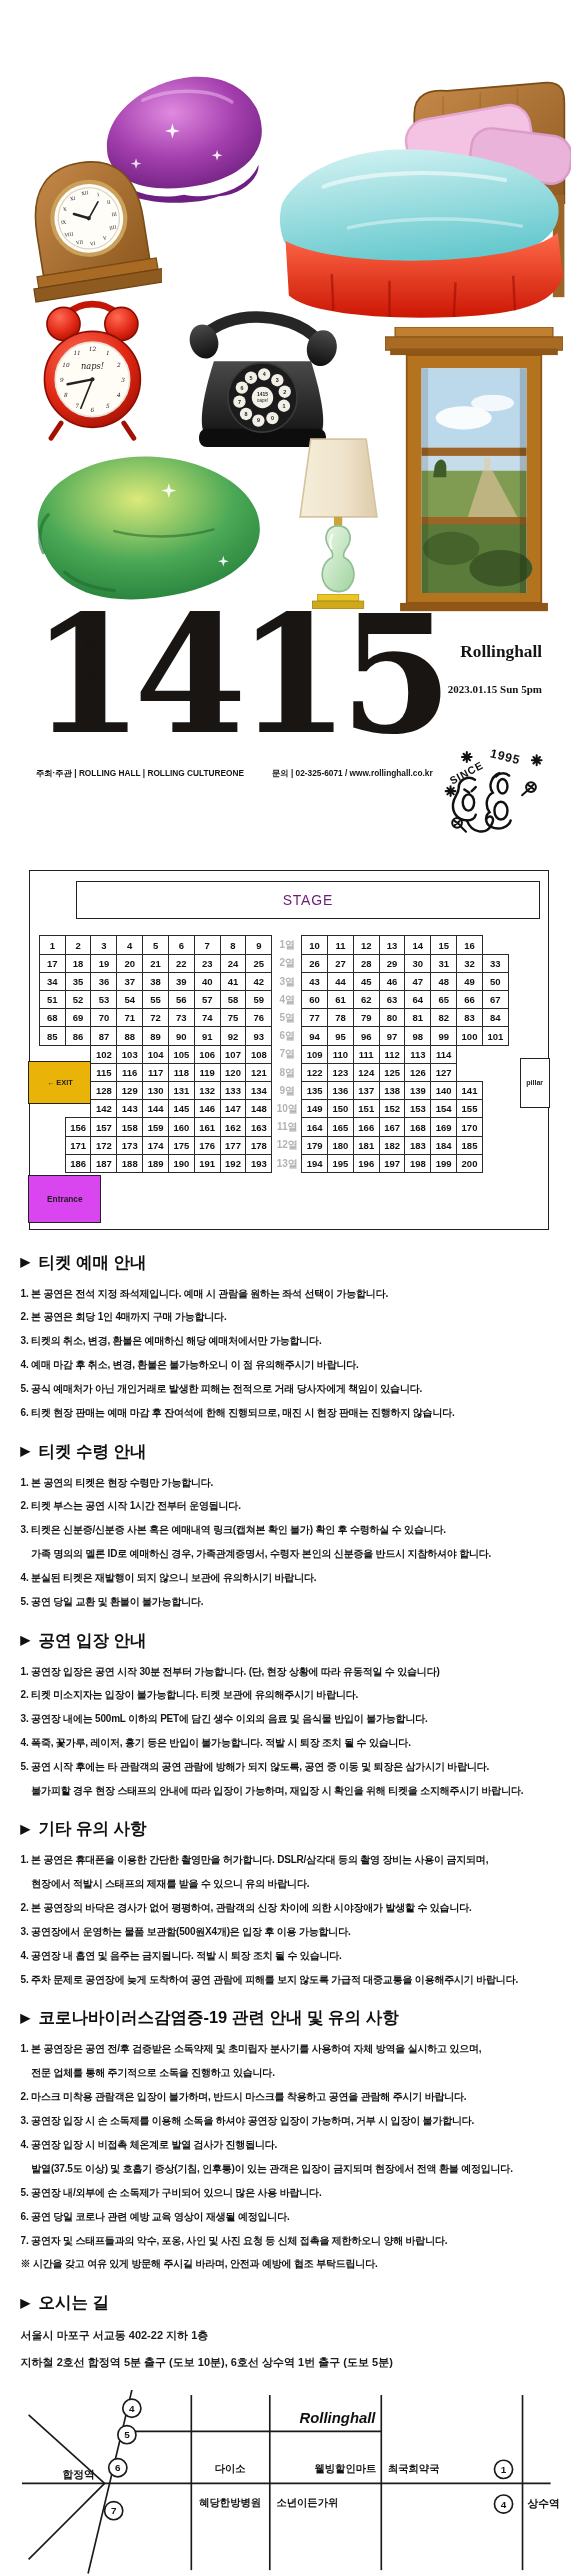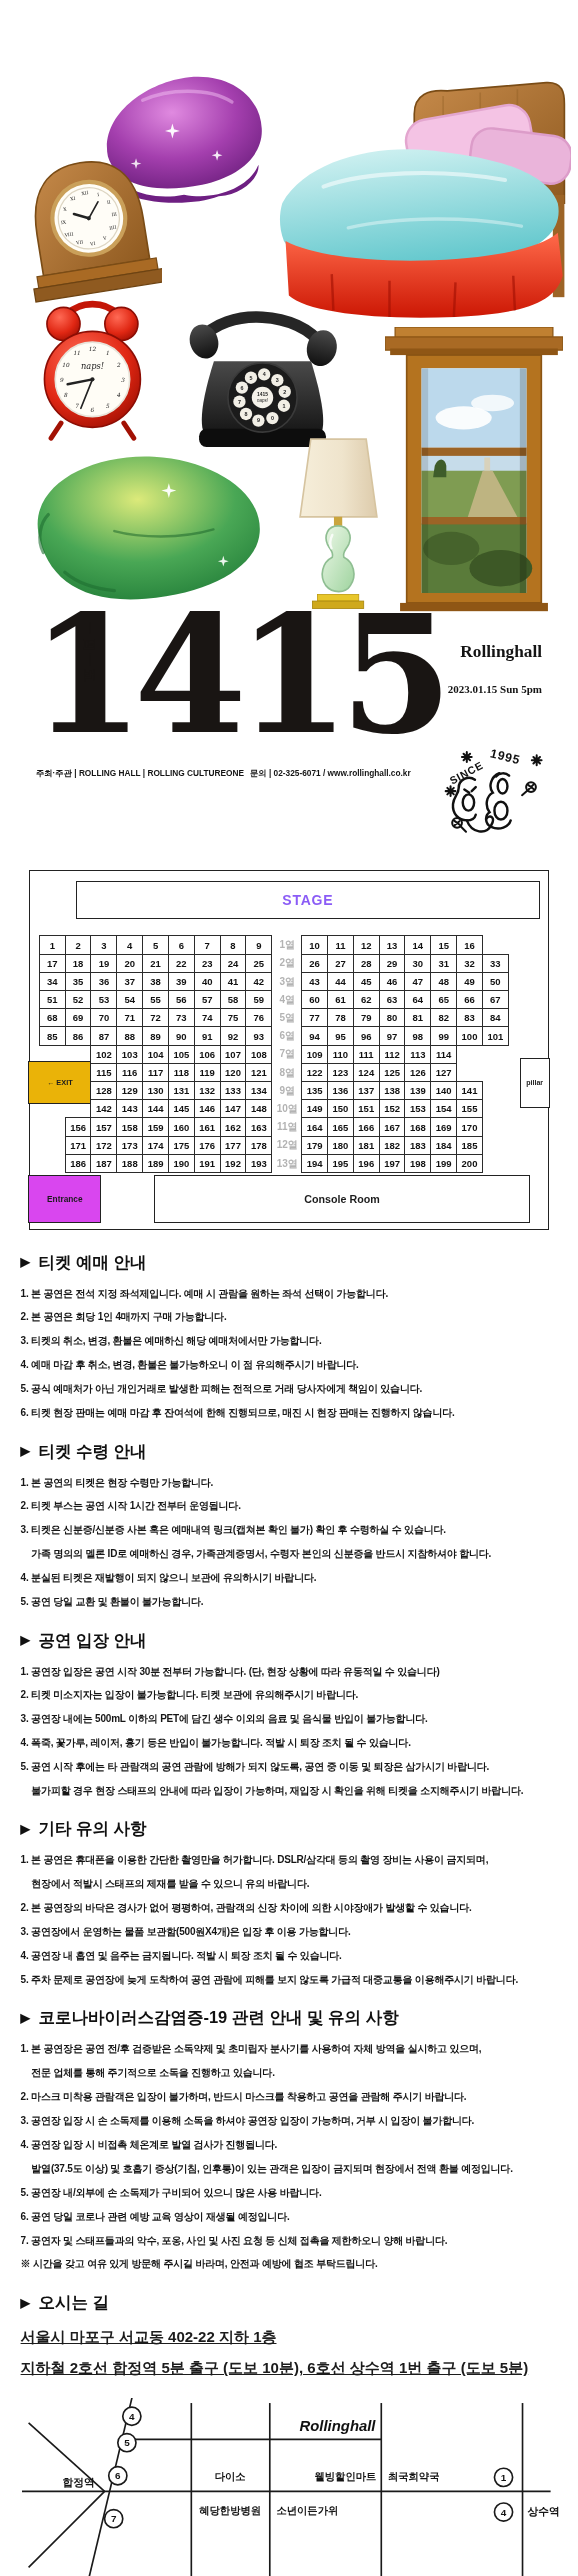--- a/index.html
+++ b/index.html
@@ -10,43 +10,43 @@
   .title-row{position:relative;height:132px;}
   .big-title{font-family:"DejaVu Serif","Liberation Serif",serif;font-weight:700;font-size:162px;line-height:0.76;letter-spacing:-0.06em;margin-left:31px;color:#191513;}
   .vertical-title{position:absolute;left:80px;top:8.3px;writing-mode:vertical-rl;text-orientation:sideways;font-family:"DejaVu Serif",serif;font-size:12.4px;font-weight:600;letter-spacing:3.3px;color:#191513;}
   .venue-block{position:absolute;right:36px;top:28px;text-align:right;font-family:"Liberation Serif","DejaVu Serif",serif;font-weight:700;color:#141414;}
   .venue-name{font-size:17.3px;}
   .venue-date{font-size:11px;margin-top:21px;}
   
   .meta-row{display:flex;justify-content:space-between;align-items:flex-start;margin:11.6px 33px 0 36px;height:97px;}
   .ticket-line{font-size:14px;font-weight:800;letter-spacing:-0.2px;}
   .ticket-line .sep{font-weight:400;color:#444;padding:0 7.4px;}
-  .host-line{font-size:8.3px;font-weight:700;margin-top:10px;display:flex;gap:6px;color:#151515;}
+  .host-line{font-size:8.3px;font-weight:700;margin-top:10px;display:flex;gap:28px;color:#151515;}
   .logo-doodle{margin-top:-13.2px;flex:none;}
   
   .seatmap{margin:15px 29px 0 29px;border:1.7px solid #222;position:relative;height:360px;padding:10px 6.6px 0 10px;box-sizing:border-box;}
-  .stage{margin:0 1.7px 18px 36px;height:36px;border:1.7px solid #222;display:flex;align-items:center;justify-content:center;font-weight:700;font-size:14px;letter-spacing:0.8px;color:#8b5cf6;}
+  .stage{margin:0 1.7px 18px 36px;height:36px;border:1.7px solid #222;display:flex;align-items:center;justify-content:center;font-weight:400;font-size:14px;letter-spacing:0.8px;color:#701a75;}
   .seat-row{display:flex;margin-top:-1.2px;}
   .seat{box-sizing:border-box;width:27px;height:19.4px;border:1.2px solid #2b2b2b;margin-left:-1.2px;display:flex;align-items:center;justify-content:center;font-weight:700;font-size:9.5px;color:#111;background:#fff;}
   .seat.empty{border-color:transparent;background:transparent;}
   .row-label{width:30px;height:19.4px;display:flex;align-items:center;justify-content:center;color:#b3b3b3;font-weight:700;font-size:10px;}
   .exit-box{position:absolute;left:-1.7px;top:190px;width:61px;height:41px;border:1.7px solid #222;background:#eab308;display:flex;align-items:center;justify-content:center;font-size:7.4px;font-weight:700;}
   .pillar-box{position:absolute;right:-1.7px;top:187px;width:28px;height:48px;border:1.7px solid #222;background:#fff;display:flex;align-items:center;justify-content:center;font-size:7px;font-weight:700;}
   .entrance-box{position:absolute;left:-1.7px;top:304px;width:71px;height:46px;border:1.7px solid #222;background:#d946ef;display:flex;align-items:center;justify-content:center;font-size:8.3px;font-weight:700;}
   .console-box{position:absolute;left:124px;right:18px;top:304px;height:46px;border:1.7px solid #222;background:#fff;display:flex;align-items:center;justify-content:center;font-size:10.7px;font-weight:800;}
   
   .sections-wrap{margin:0 20.6px;}
   .info-section{margin-top:22px;}
   .sec-title{font-size:16.5px;font-weight:800;margin:0 0 14px 0;display:flex;align-items:center;gap:8.3px;color:#101010;}
   .tri{font-size:12.4px;line-height:1;}
   .item{font-size:10px;font-weight:600;color:#161616;margin:0 0 12.4px 0;line-height:1.15;letter-spacing:-0.2px;}
   .item.indent{padding-left:10.7px;}
   
   .directions{margin:22px 20.6px 0 20.6px;}
-  .addr{font-size:15px;font-weight:700;margin:0 0 12.4px 0;text-decoration:underline;}
+  .addr{font-size:11px;font-weight:700;margin:0 0 12.4px 0;}
   .map-wrap{margin:20px 0 0 1.7px;}
   .map-label{font-size:12.5px;font-weight:700;fill:#141414;}
   .map-station{font-size:13px;font-weight:800;fill:#141414;}
   .map-venue{font-size:18px;font-weight:800;font-style:italic;fill:#111;}
   .map-circle-num{font-size:12px;font-weight:700;fill:#141414;}
 </style>
 </head>
 <body>
 
 <div class="collage">
@@ -563,21 +563,20 @@
         <div class="seat">197</div>
         <div class="seat">198</div>
         <div class="seat">199</div>
         <div class="seat">200</div>
         <div class="seat empty"></div>
       </div>
     </div>
   <div class="exit-box">← EXIT</div>
   <div class="pillar-box">pillar</div>
   <div class="entrance-box">Entrance</div>
-  <div class="console-box">Console Room</div>
 </div>
 
 <div id="sections" class="sections-wrap">
     <section class="info-section">
       <h2 class="sec-title">
         <span class="tri">▶</span>
         <span>티켓 예매 안내</span>
       </h2>
       <p class="item">1. 본 공연은 전석 지정 좌석제입니다. 예매 시 관람을 원하는 좌석 선택이 가능합니다.</p>
       <p class="item">2. 본 공연은 회당 1인 4매까지 구매 가능합니다.</p>

